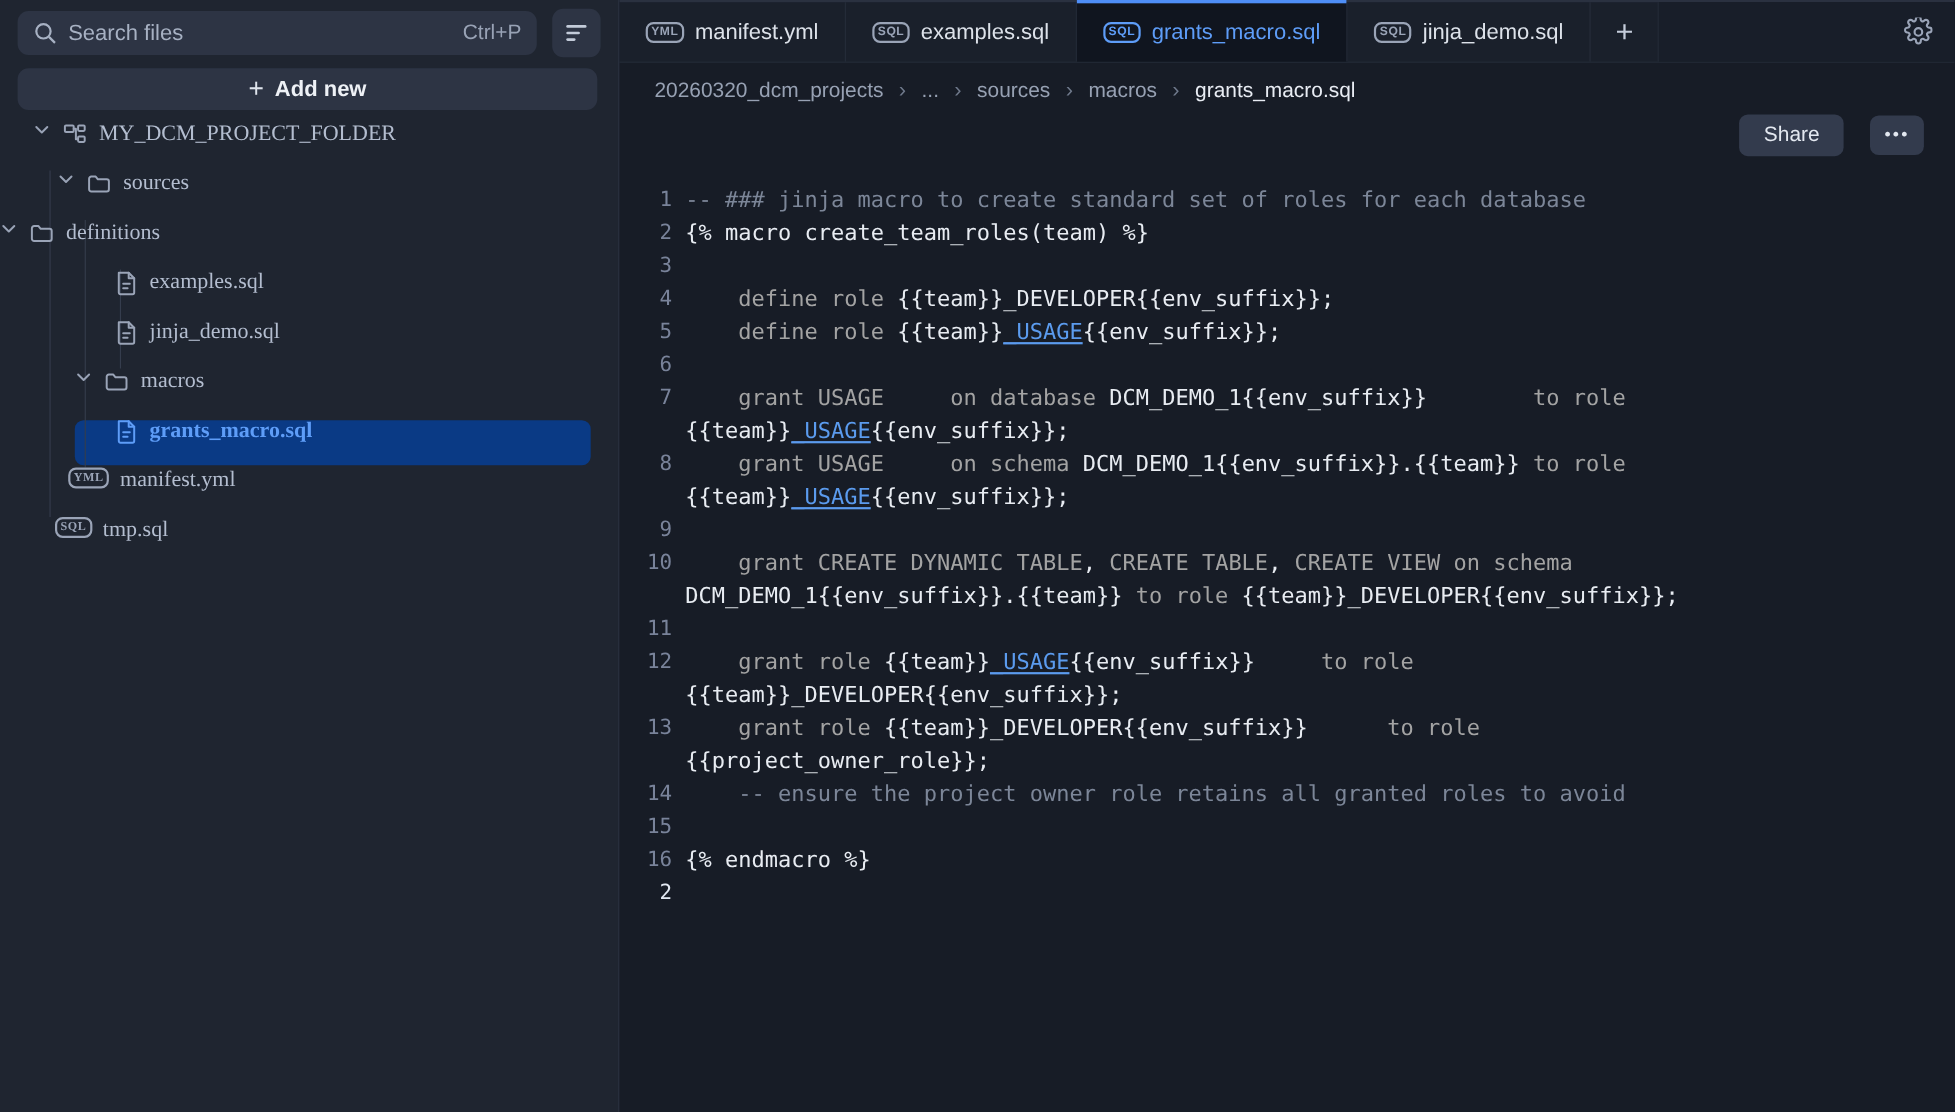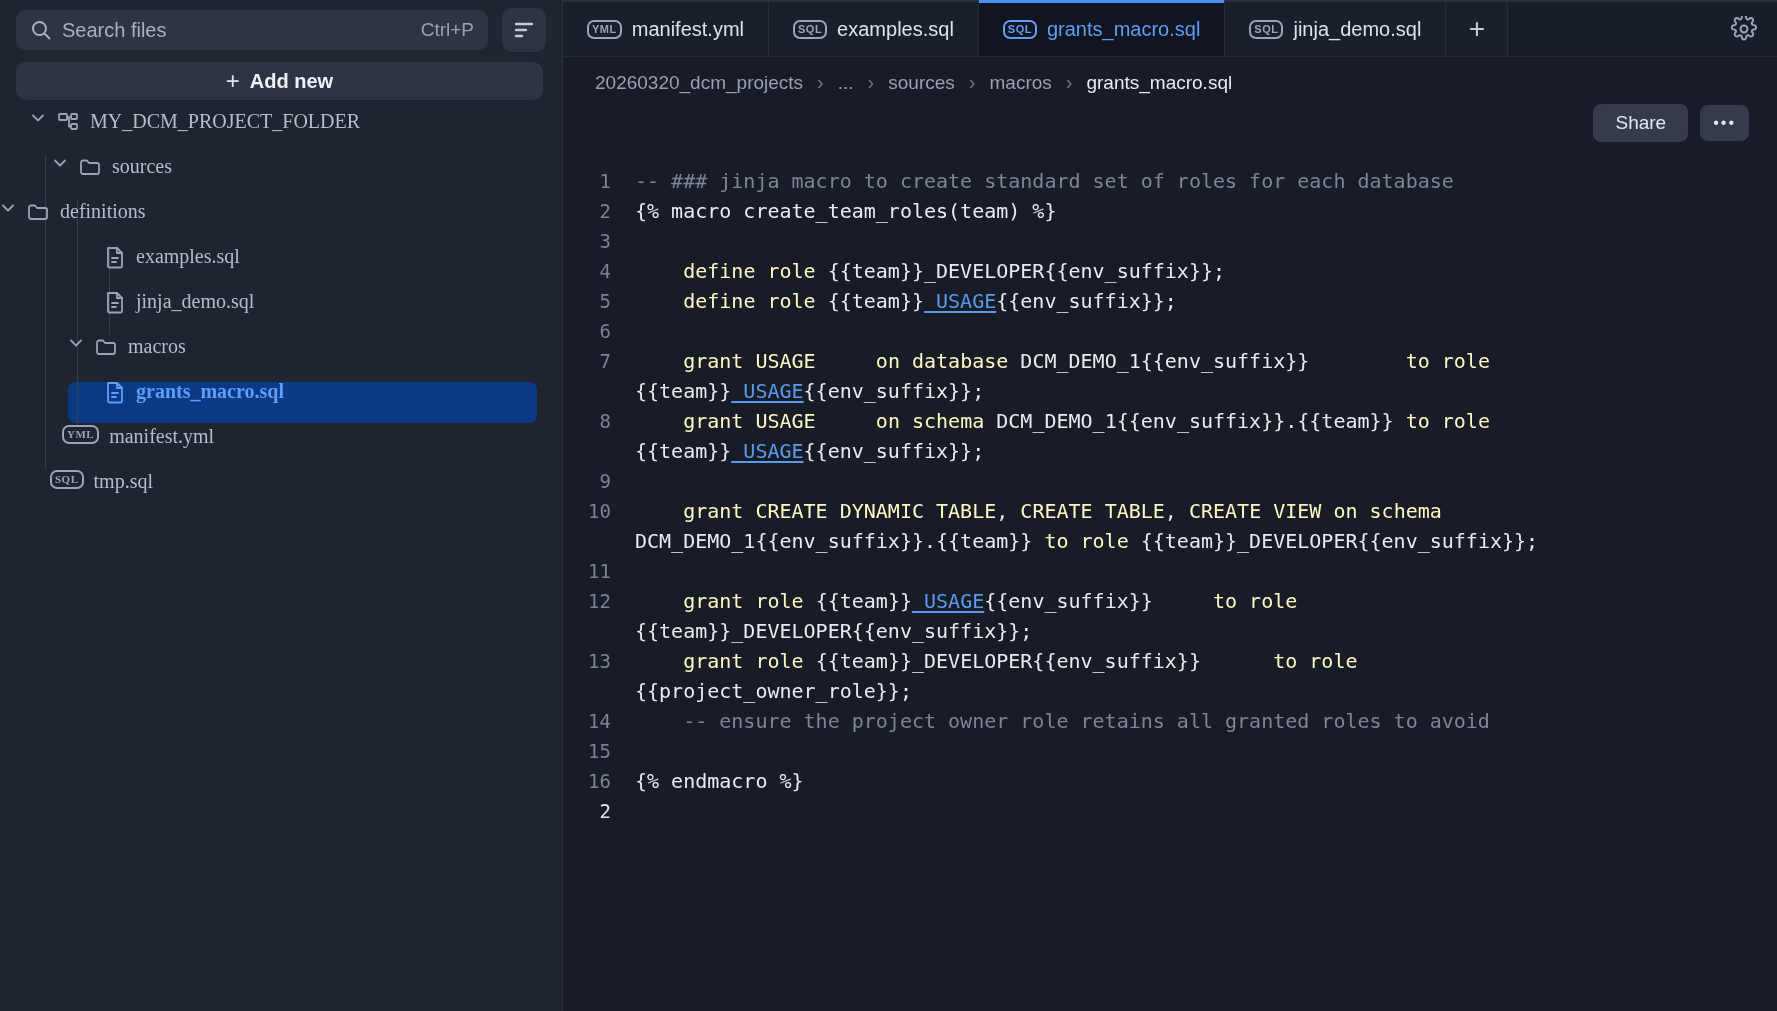--- a/index.html
+++ b/index.html
@@ -95,45 +95,45 @@
     font-size:28px; color:#c4ccda; cursor:pointer;
     border-right:1px solid #262d3a;
   }
   .tabbar-rest { flex:1; background:#181e29; display:flex; align-items:center; justify-content:flex-end; padding-right:20px; }
   .gear { color:#9aa4b7; cursor:pointer; display:flex; }
   
   .crumb-row { padding:14px 0 0 32px; display:flex; align-items:center; gap:14px; font-size:19px; }
   .crumb { color:#97a1b3; cursor:pointer; }
   .crumb:last-child { color:#e8ecf3; }
   .crumb-sep { color:#6f798b; font-size:20px; }
-  .action-row { display:flex; justify-content:flex-end; align-items:center; gap:12px; padding:8px 28px 0 0; height:50px; }
+  .action-row { display:flex; justify-content:flex-end; align-items:center; gap:24px; padding:8px 28px 0 0; height:50px; }
   .share-btn {
     background:#333b4d; color:#e3e8f0; border:none; border-radius:8px;
     font-size:19px; padding:8px 22px; cursor:pointer; font-family:"Liberation Sans",sans-serif;
   }
   .more-btn {
     background:#333b4d; color:#e3e8f0; border:none; border-radius:8px;
     font-size:16px; letter-spacing:2px; padding:10px 13px; cursor:pointer;
     font-family:"Liberation Sans",sans-serif; line-height:1;
   }
   
   .code-area { flex:1; overflow:hidden; padding-top:22px; }
   .code-row { display:flex; height:30px; align-items:center; }
   .gutter {
     width:48px; flex:0 0 auto; text-align:right;
     font-family:"DejaVu Sans Mono", monospace;
     font-size:19px; color:#79839a; user-select:none;
   }
   .gutter.current { color:#e2e8f2; }
   .code-text {
     font-family:"DejaVu Sans Mono", monospace;
-    font-size:20px; white-space:pre; margin-left:24px; color:#e8ecf2;
+    font-size:20px; white-space:pre; margin-left:12px; color:#e8ecf2;
   }
   .seg-p { color:#e8ecf2; }
-  .seg-k { color:#fef9c3; }
+  .seg-k { color:#a3a3a3; }
   .seg-u { color:#5b9bee; text-decoration:underline; text-underline-offset:3px; }
   .seg-c { color:#7c8698; }
 </style>
 </head>
 <body>
 
 <aside class="sidebar">
   <div class="sidebar-top">
     <div class="search-box">
       <span style="display:flex">

